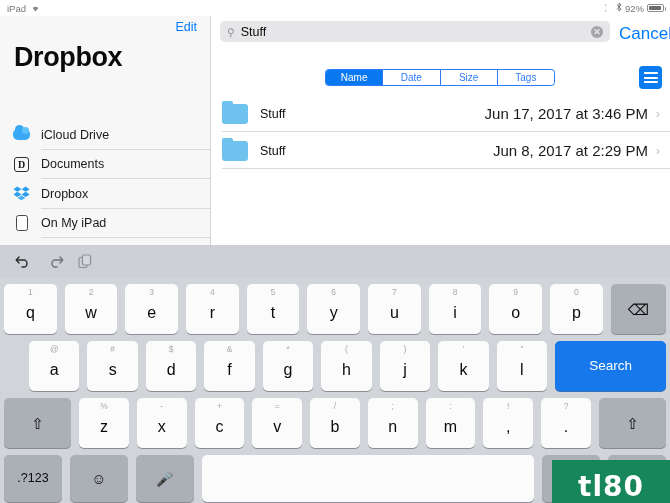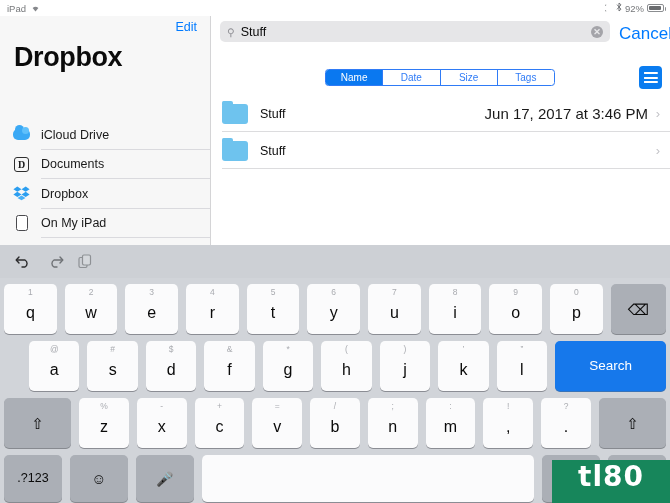--- a/index.html
+++ b/index.html
@@ -167,21 +167,21 @@
   .r3 { top:153px; }
   .r4 { top:210px; }
 
   .r1 .key { height:50px; }
   .r2 .key { height:50px; }
   .r3 .key { height:50px; }
   .r4 .key { height:47px; }
 
   .watermark {
     position:absolute; right:0; bottom:0; width:118px; height:43px;
-    background:#17865b; display:flex; align-items:flex-start; justify-content:center;
+    background:#17865b; display:flex; align-items:flex-end; justify-content:center;
     z-index:20;
   }
   .wm-text { color:#fff; font-size:28px; font-weight:bold; letter-spacing:1px; font-family:"DejaVu Sans", sans-serif; }
 </style>
 </head>
 <body>
 
 <div class="screen">
 
   <div class="statusbar">
@@ -289,20 +289,21 @@
     <div class="filelist">
       <div class="filerow">
         <span class="folder-ic"></span>
         <span class="f-name">Stuff</span>
         <span class="f-date">Jun 17, 2017 at 3:46 PM</span>
         <span class="f-chev">›</span>
       </div>
       <div class="filerow">
         <span class="folder-ic"></span>
         <span class="f-name">Stuff</span>
+        <span class="f-date">Jun 8, 2017 at 2:29 PM</span>
         <span class="f-chev">›</span>
       </div>
     </div>
 
   </div>
 
   <div class="keyboard">
 
     <div class="kb-toolbar">
       <div class="tb tb-undo">

